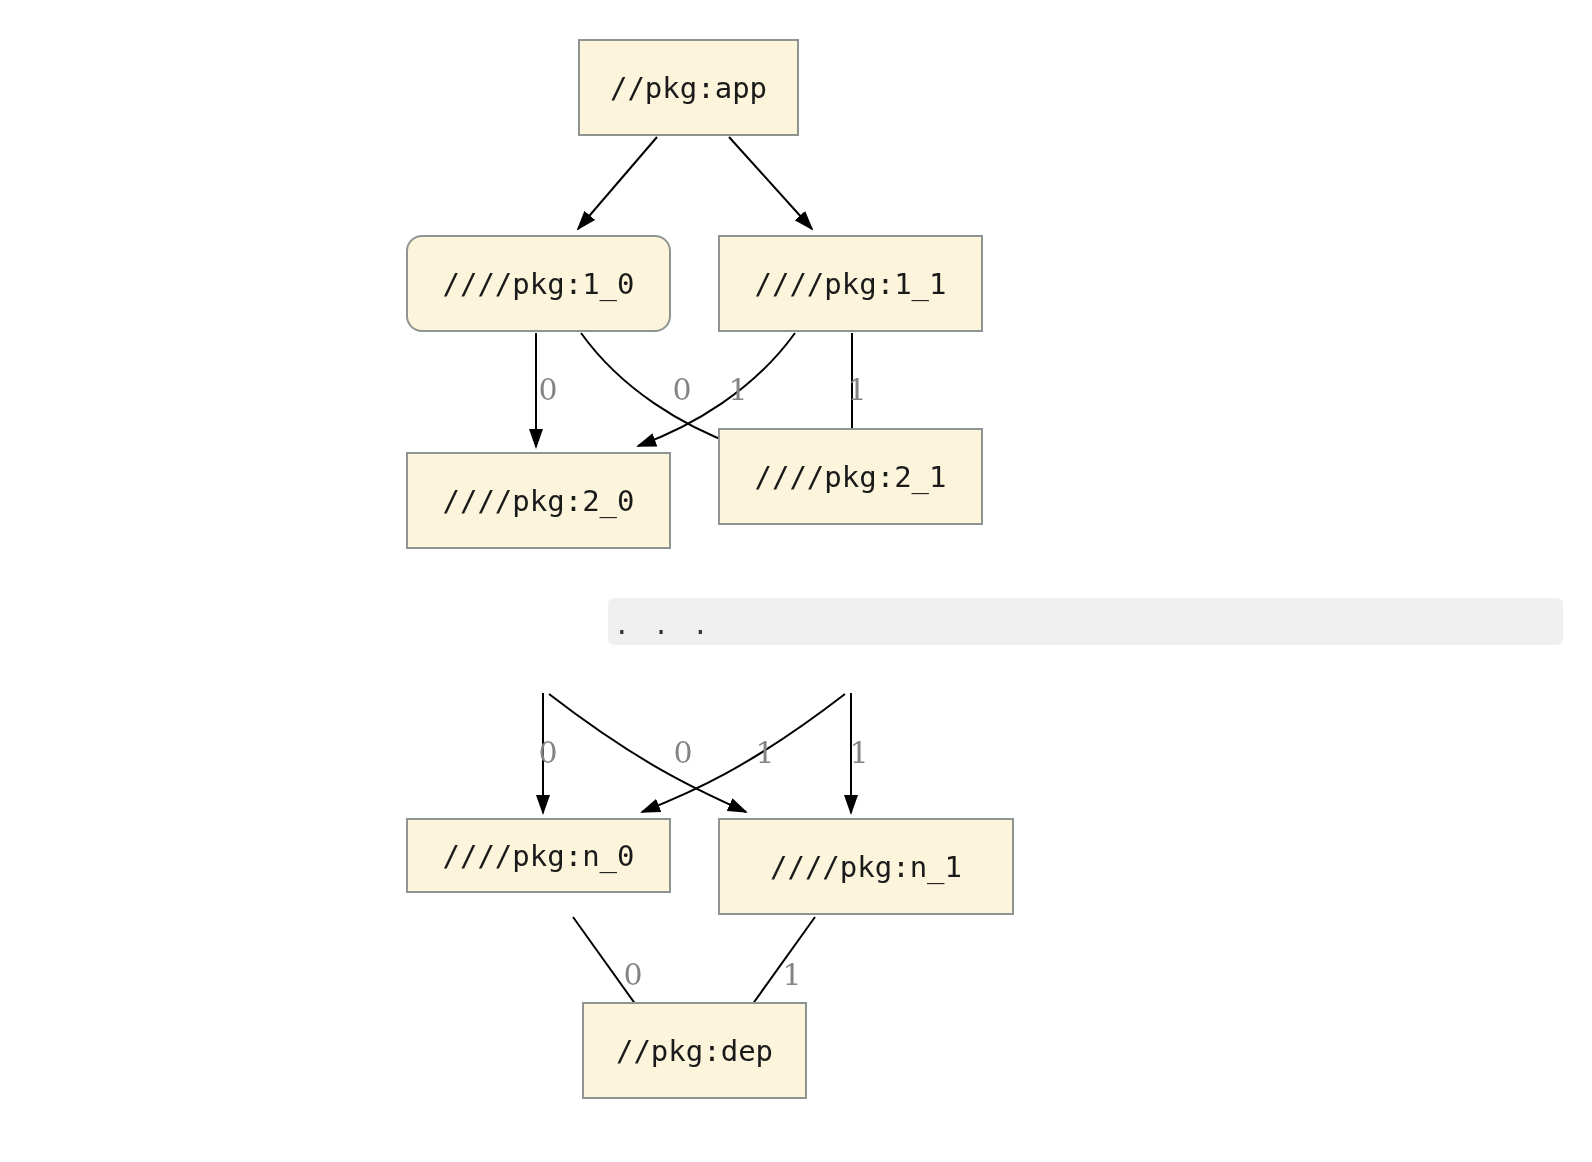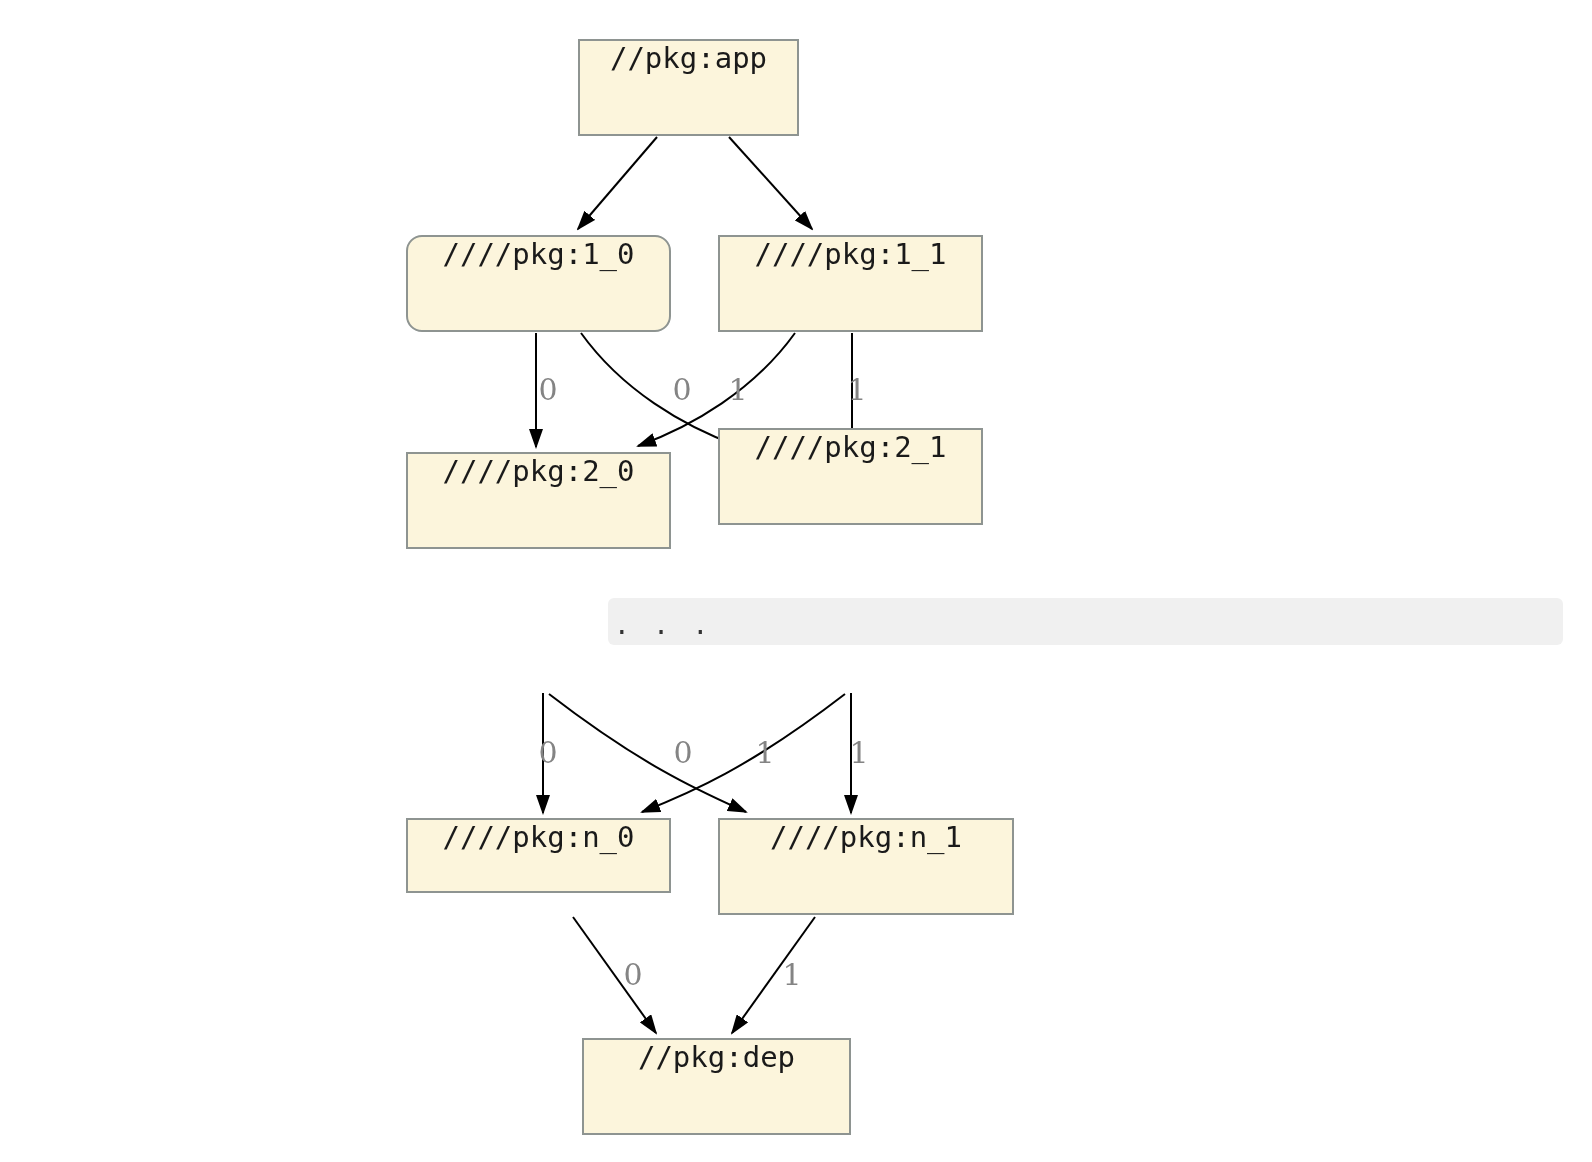--- a/index.html
+++ b/index.html
@@ -20,20 +20,21 @@
     fill: none;
     stroke: var(--edge, #000);
     stroke-width: 2px;
   }
   .node {
     position: absolute;
     box-sizing: border-box;
     background: var(--node-fill, #fcf5dc);
     border: 2px solid var(--node-border, #8e9491);
     display: flex;
+    align-items: center;
     justify-content: center;
     font-family: "DejaVu Sans Mono", "Liberation Mono", monospace;
     font-size: 29px;
     color: var(--node-text, #1a1a1a);
     white-space: nowrap;
   }
   .elabel {
     position: absolute;
     transform: translate(-50%, -50%);
     font-family: "DejaVu Serif", "Liberation Serif", serif;
@@ -113,21 +114,21 @@
   </div>
 
   <div class="node" style="left:406px; top:818px; width:265px; height:75px;">
     <span>////pkg:n_0</span>
   </div>
 
   <div class="node" style="left:718px; top:818px; width:296px; height:97px;">
     <span>////pkg:n_1</span>
   </div>
 
-  <div class="node" style="left:582px; top:1038px; width:269px; height:97px;">
+  <div class="node" style="left:582px; top:1002px; width:225px; height:97px;">
     <span>//pkg:dep</span>
   </div>
 
   <span class="elabel" style="left:548px; top:390px;">0</span>
   <span class="elabel" style="left:682px; top:390px;">0</span>
   <span class="elabel" style="left:738px; top:390px;">1</span>
   <span class="elabel" style="left:857px; top:390px;">1</span>
 
   <span class="elabel" style="left:548px; top:753px;">0</span>
   <span class="elabel" style="left:683px; top:753px;">0</span>

